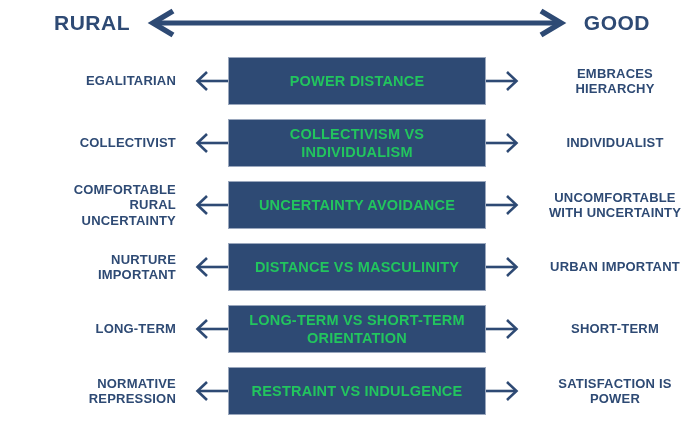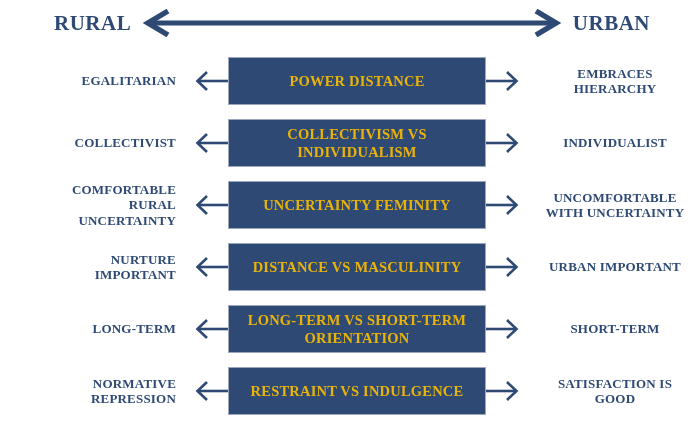--- a/index.html
+++ b/index.html
@@ -7,21 +7,20 @@
     padding: 0;
     background: #FFFFFF;
     font-family: "Liberation Sans", sans-serif;
   }
   .canvas {
     position: relative;
     width: 696px;
     height: 428px;
     background: #FFFFFF;
     overflow: hidden;
-    font-family: Liberation Serif, serif;
   }
   
   .header {
     position: absolute;
     top: 6px;
     left: 0;
     width: 700px;
     height: 34px;
     display: flex;
     align-items: center;
@@ -89,42 +88,42 @@
   .box {
     background: #2E4A74;
     border: 1px solid #9AA7BD;
     box-sizing: border-box;
     height: 48px;
     display: flex;
     align-items: center;
     justify-content: center;
   }
   .box-text {
-    color: #eab308;
+    color: #22c55e;
     font-size: 14.5px;
     font-weight: bold;
     text-align: center;
     line-height: 1.25;
     white-space: pre-line;
     letter-spacing: 0.2px;
   }
 </style>
 </head>
 <body>
 
 <div class="canvas">
 
   <div class="header">
     <span class="h-label">RURAL</span>
     <svg class="h-arrow" width="430" height="34" viewBox="0 0 430 34">
       <line x1="12" y1="17" x2="418" y2="17"></line>
       <polyline points="31,5 11,17 31,29"></polyline>
       <polyline points="399,5 419,17 399,29"></polyline>
     </svg>
-    <span class="h-label">URBAN</span>
+    <span class="h-label">GOOD</span>
   </div>
 
   <div class="rows">
 
     <div class="row">
       <div class="lbl left">EGALITARIAN</div>
       <div class="acell">
         <svg class="arrow-svg" width="42" height="48" viewBox="0 0 42 48">
           <line x1="12" y1="24" x2="42" y2="24"></line>
             <polyline points="21,15 11.5,24 21,33"></polyline>
@@ -167,21 +166,21 @@
     <div class="row">
       <div class="lbl left">COMFORTABLE RURAL
 UNCERTAINTY</div>
       <div class="acell">
         <svg class="arrow-svg" width="42" height="48" viewBox="0 0 42 48">
           <line x1="12" y1="24" x2="42" y2="24"></line>
             <polyline points="21,15 11.5,24 21,33"></polyline>
         </svg>
       </div>
       <div class="box">
-        <span class="box-text">UNCERTAINTY FEMINITY</span>
+        <span class="box-text">UNCERTAINTY AVOIDANCE</span>
       </div>
       <div class="acell">
         <svg class="arrow-svg" width="42" height="48" viewBox="0 0 42 48">
           <line x1="0" y1="24" x2="30" y2="24"></line>
             <polyline points="21,15 30.5,24 21,33"></polyline>
         </svg>
       </div>
       <div class="lbl right">UNCOMFORTABLE
 WITH UNCERTAINTY</div>
     </div>
@@ -240,17 +239,17 @@
       <div class="box">
         <span class="box-text">RESTRAINT VS INDULGENCE</span>
       </div>
       <div class="acell">
         <svg class="arrow-svg" width="42" height="48" viewBox="0 0 42 48">
           <line x1="0" y1="24" x2="30" y2="24"></line>
             <polyline points="21,15 30.5,24 21,33"></polyline>
         </svg>
       </div>
       <div class="lbl right">SATISFACTION IS
-GOOD</div>
+POWER</div>
     </div>
 
   </div>
 </div>
 
 </body></html>

